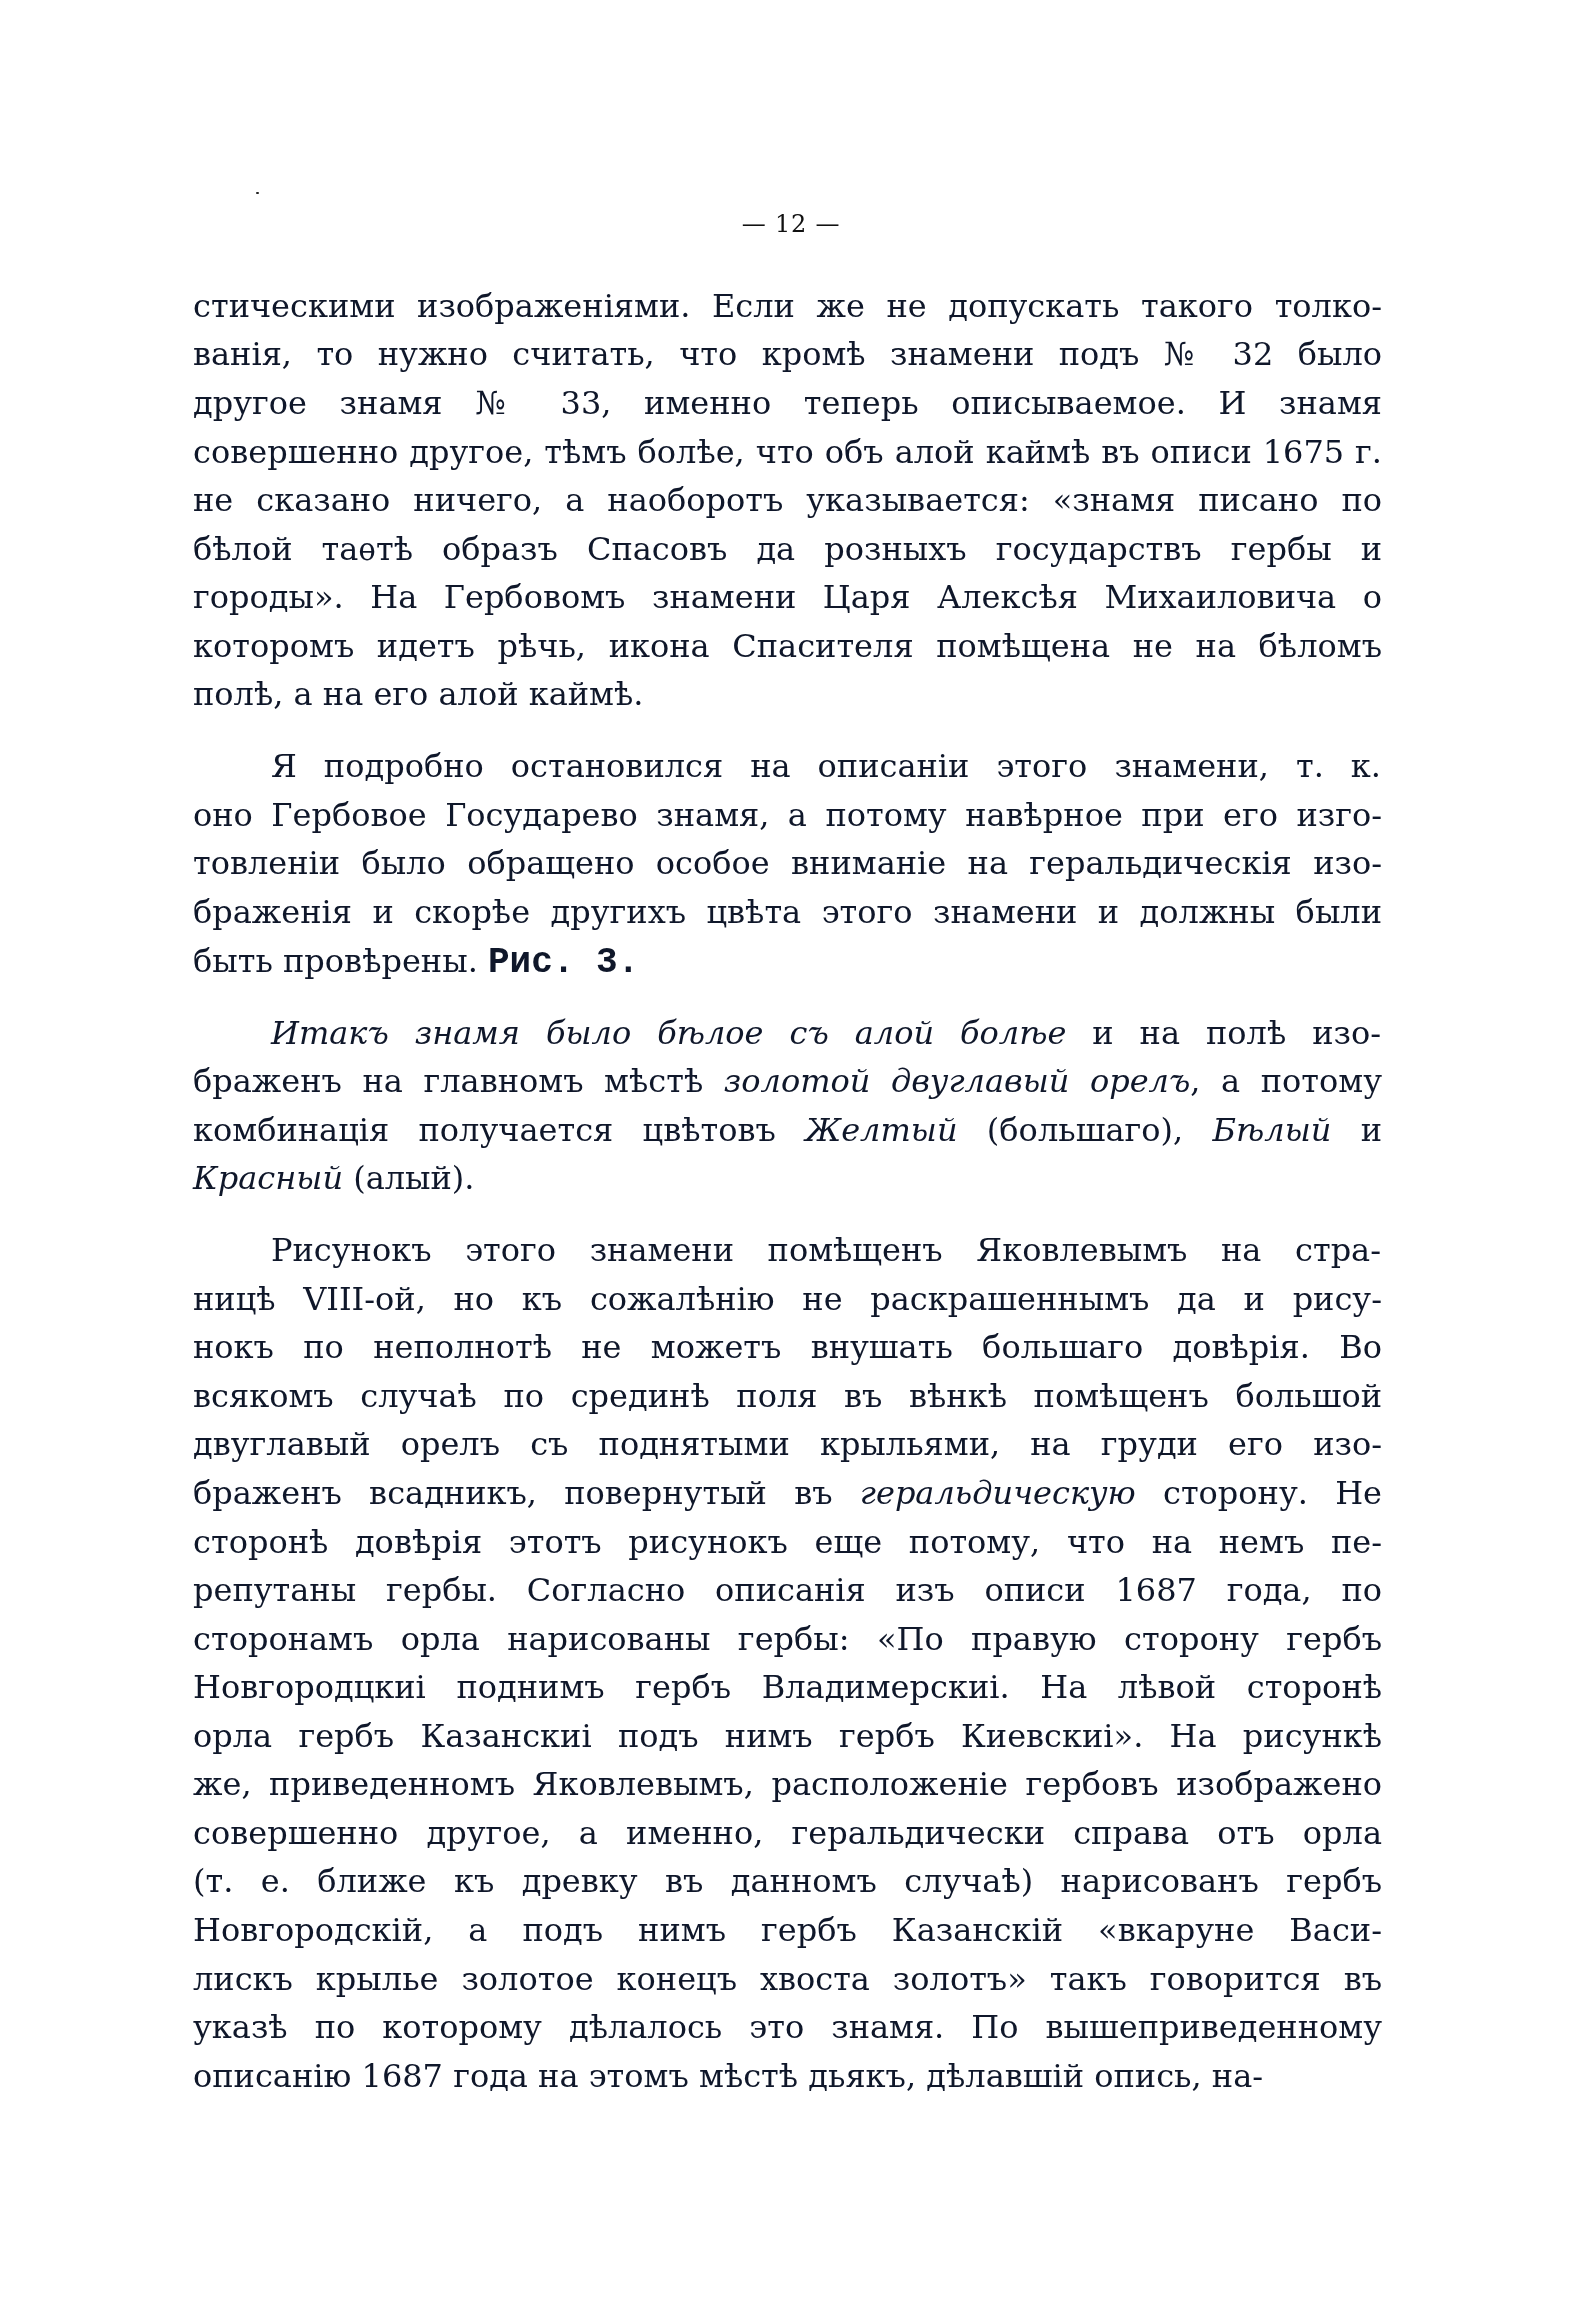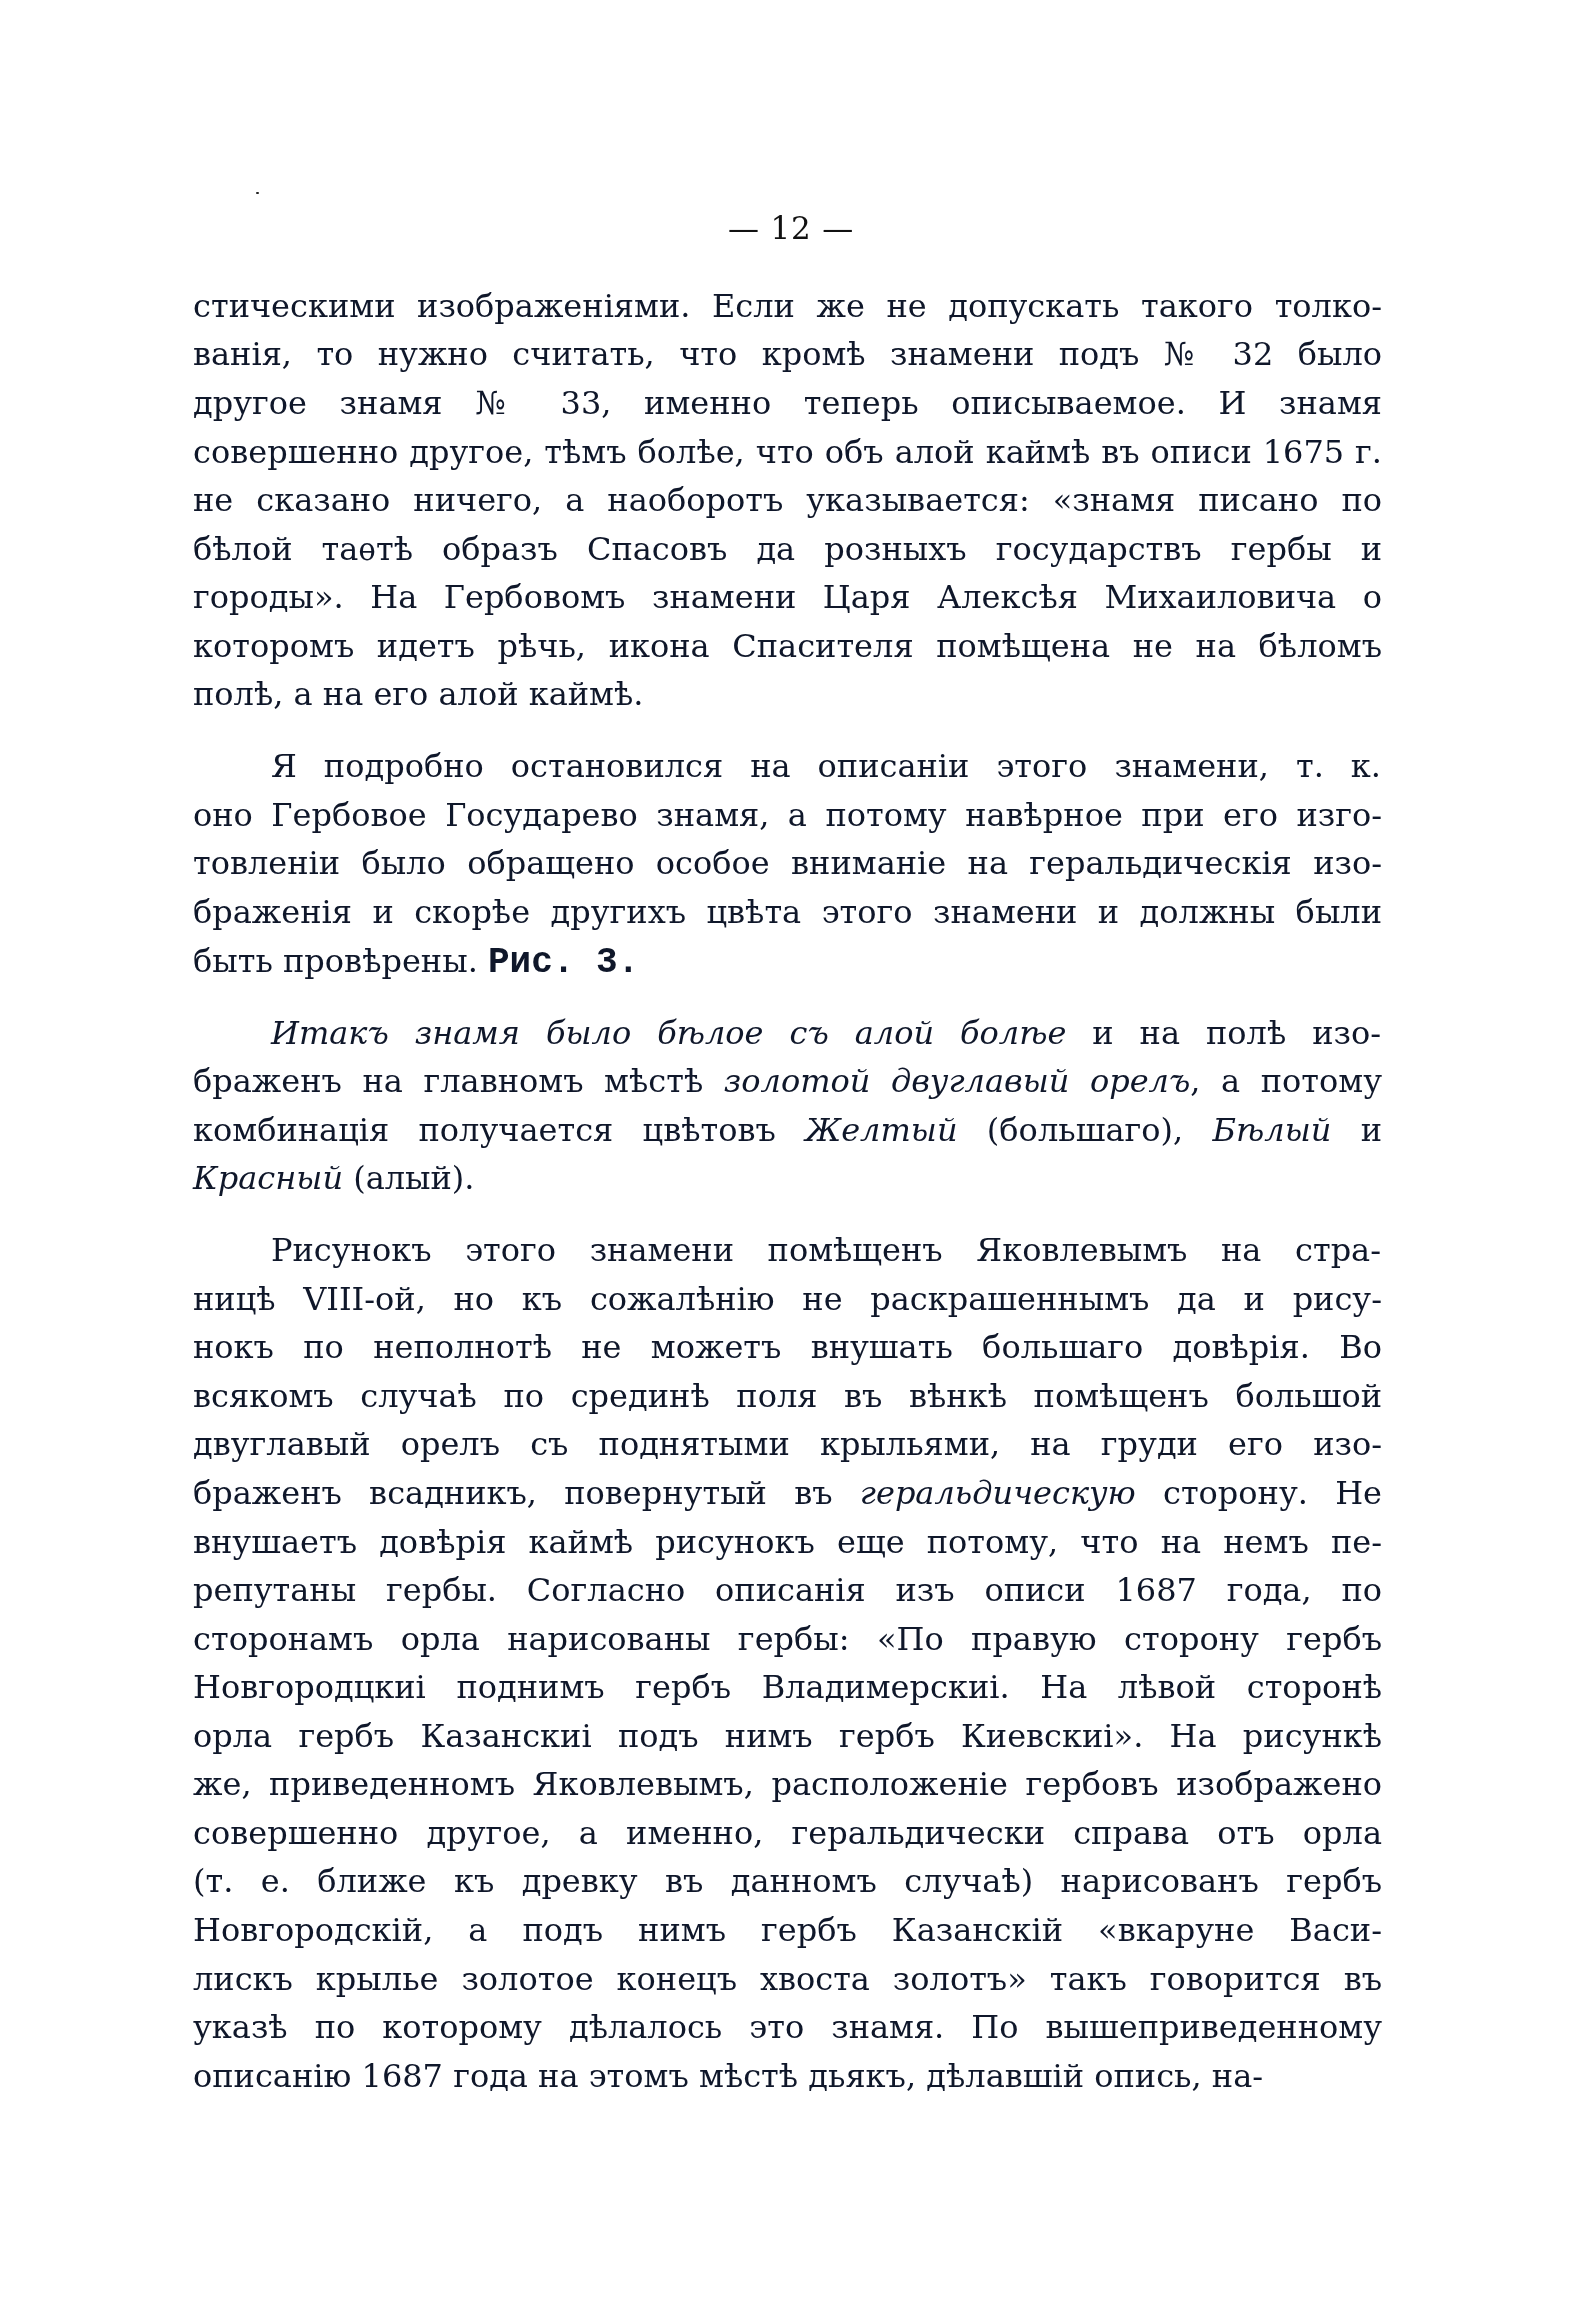--- a/index.html
+++ b/index.html
@@ -1,21 +1,21 @@
 <!DOCTYPE html>
 <html style="font-size:12.5px"><head>
 <meta charset="utf-8">
 <style>
   html, body { margin: 0; padding: 0; background: #ffffff; }
   body { width: 1582px; height: 2319px; position: relative; overflow: hidden; }
   .page { position: absolute; left: 0; top: 0; width: 1582px; height: 2319px; background: #ffffff; }
   .speck { position: absolute; width: 3.1px; height: 2.3px; background: #222; border-radius: 1.6px; }
   .pagenum {
     position: absolute; left: 0; width: 1582px; top: 210px; text-align: center;
-    font-family: "DejaVu Serif", serif; font-size: 31px; color: #111; letter-spacing: 0.8px;
+    font-family: "DejaVu Serif", serif; font-size: 24px; color: #111; letter-spacing: 0.8px;
   }
   .line {
     position: absolute; left: 193px; width: 1189px; height: 49px;
     font-family: "DejaVu Serif", serif; font-size: 32px; line-height: 49px; color: #0f172a;
     text-align: justify; text-align-last: justify; white-space: nowrap;
     transform-origin: left center;
   }
   .line.last { text-align-last: left; }
   .line.indent { padding-left: 78px; width: 1110px; }
   .it { font-style: italic; }
@@ -53,21 +53,21 @@
         <div class="line" style="top: 1106px;"><span>комбинація получается цвѣтовъ </span><span class="it">Желтый</span><span> (большаго), </span><span class="it">Бѣлый</span><span> и</span></div>
         <div class="line last" style="top: 1154px;"><span class="it">Красный</span><span> (алый).</span></div>
       </div>
       <div>
         <div class="line indent" style="top: 1226px;"><span>Рисунокъ этого знамени помѣщенъ Яковлевымъ на стра-</span></div>
         <div class="line" style="top: 1275px;"><span>ницѣ VIII-ой, но къ сожалѣнію не раскрашеннымъ да и рису-</span></div>
         <div class="line" style="top: 1323px;"><span>нокъ по неполнотѣ не можетъ внушать большаго довѣрія. Во</span></div>
         <div class="line" style="top: 1372px;"><span>всякомъ случаѣ по срединѣ поля въ вѣнкѣ помѣщенъ большой</span></div>
         <div class="line" style="top: 1420px;"><span>двуглавый орелъ съ поднятыми крыльями, на груди его изо-</span></div>
         <div class="line" style="top: 1469px;"><span>браженъ всадникъ, повернутый въ </span><span class="it">геральдическую</span><span> сторону. Не</span></div>
-        <div class="line" style="top: 1518px;"><span>внушаетъ довѣрія каймѣ рисунокъ еще потому, что на немъ пе-</span></div>
+        <div class="line" style="top: 1518px;"><span>сторонѣ довѣрія этотъ рисунокъ еще потому, что на немъ пе-</span></div>
         <div class="line" style="top: 1566px;"><span>репутаны гербы. Согласно описанія изъ описи 1687 года, по</span></div>
         <div class="line" style="top: 1615px;"><span>сторонамъ орла нарисованы гербы: «По правую сторону гербъ</span></div>
         <div class="line" style="top: 1663px;"><span>Новгородцкиі поднимъ гербъ Владимерскиі. На лѣвой сторонѣ</span></div>
         <div class="line" style="top: 1712px;"><span>орла гербъ Казанскиі подъ нимъ гербъ Киевскиі». На рисункѣ</span></div>
         <div class="line" style="top: 1760px;"><span>же, приведенномъ Яковлевымъ, расположеніе гербовъ изображено</span></div>
         <div class="line" style="top: 1809px;"><span>совершенно другое, а именно, геральдически справа отъ орла</span></div>
         <div class="line" style="top: 1857px;"><span>(т. е. ближе къ древку въ данномъ случаѣ) нарисованъ гербъ</span></div>
         <div class="line" style="top: 1906px;"><span>Новгородскій, а подъ нимъ гербъ Казанскій «вкаруне Васи-</span></div>
         <div class="line" style="top: 1955px;"><span>лискъ крылье золотое конецъ хвоста золотъ» такъ говорится въ</span></div>
         <div class="line" style="top: 2003px;"><span>указѣ по которому дѣлалось это знамя. По вышеприведенному</span></div>

